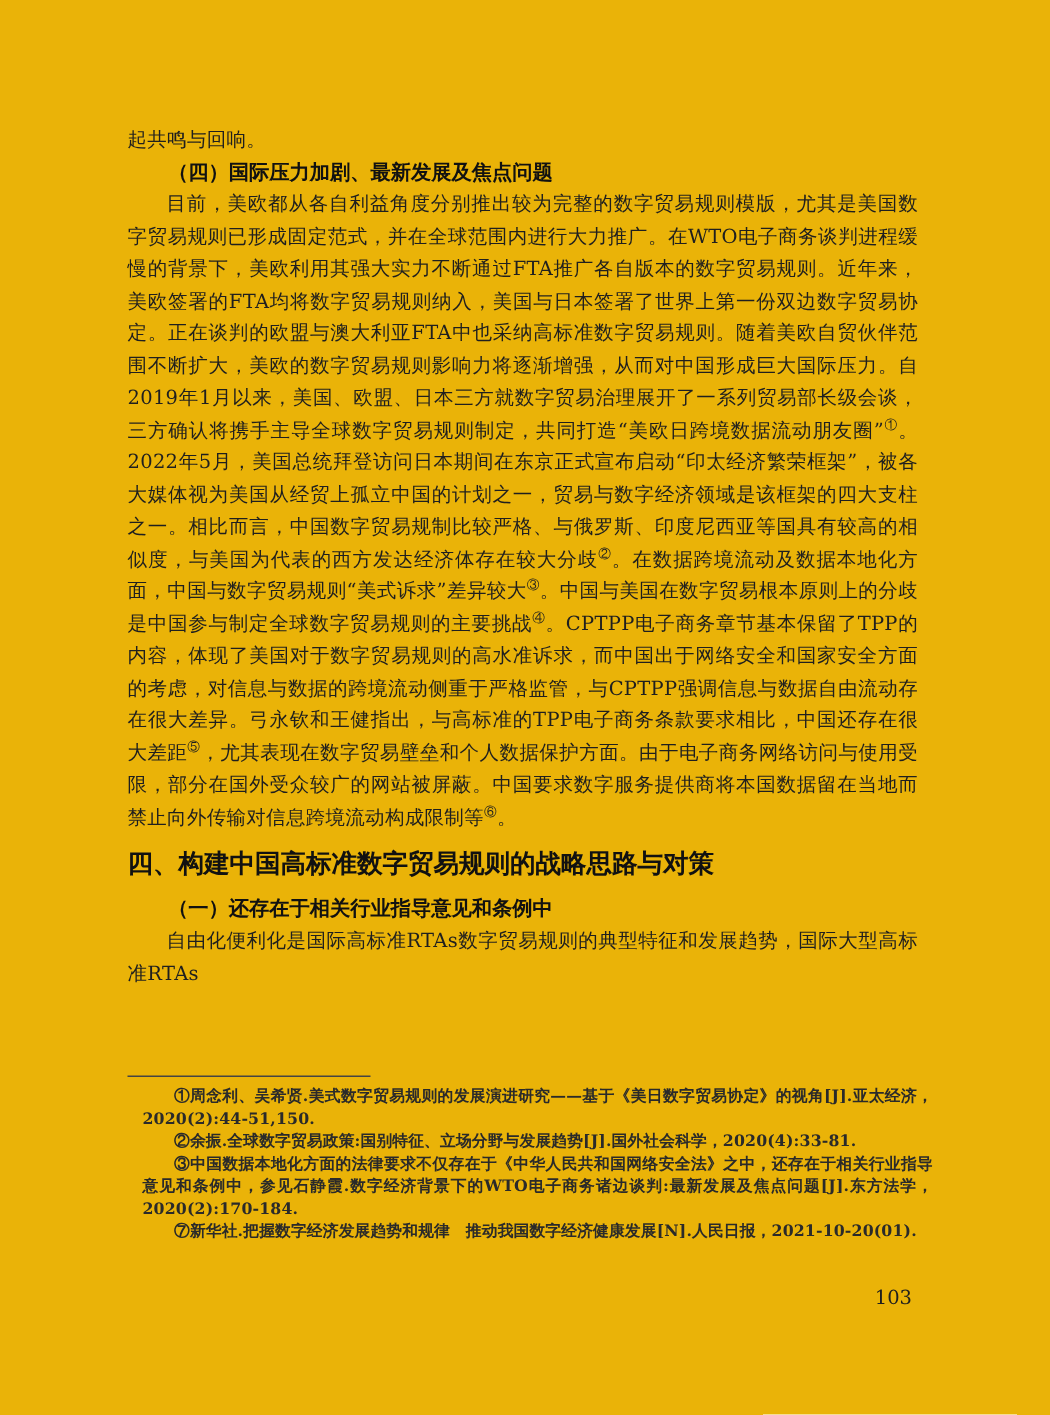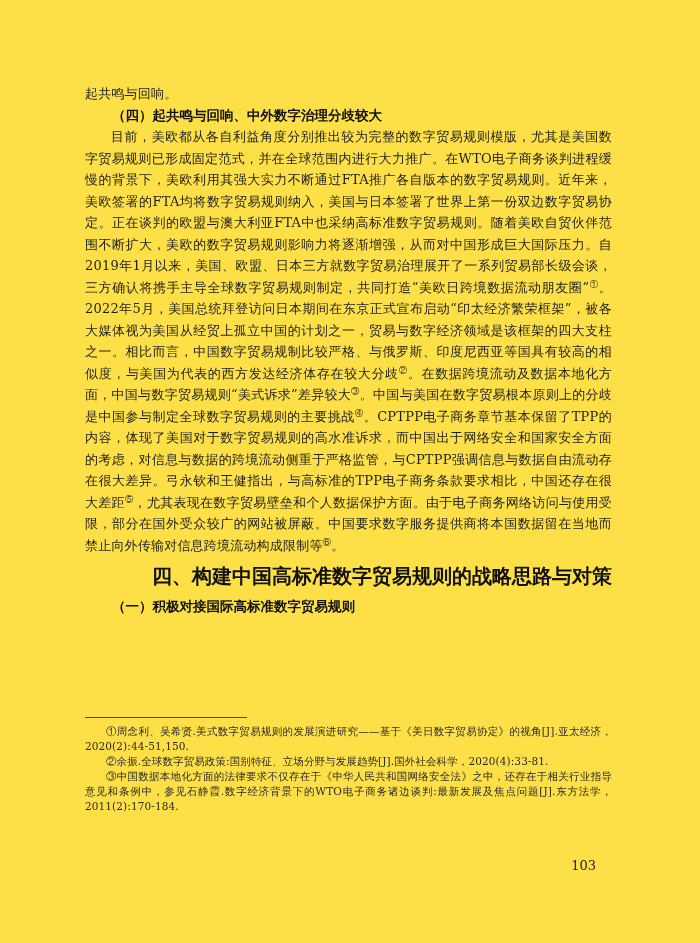--- a/index.html
+++ b/index.html
@@ -1,19 +1,19 @@
 <!DOCTYPE html>
 <html lang="zh"><head>
 <meta charset="utf-8">
 <style>
   html,body { margin:0; padding:0; background:#ffffff; }
   .page {
     position:relative;
     width:700px; height:943px;
-    background:#fde047;
+    background:#eab308;
     overflow:hidden;
     font-family:"DejaVu Serif","Liberation Serif",serif;
     color:#1f1f1f;
   }
   .body-text {
     position:absolute;
     left:85px; top:83px;
     width:527px;
   }
   .body-text p {
@@ -29,78 +29,81 @@
     margin:0;
     font-size:13.5px;
     line-height:21.5px;
     font-weight:bold;
     text-indent:2em;
     color:#111;
     font-family:"DejaVu Sans","Liberation Sans",sans-serif;
   }
   .body-text h2 {
     margin:10px 0 8px 0;
-    font-size:20px;
+    font-size:17px;
     line-height:21.5px;
     font-weight:bold;
-    text-align:right;
+    text-align:left;
     text-indent:0;
     color:#111;
     font-family:"DejaVu Sans","Liberation Sans",sans-serif;
   }
   sup { font-size:0.65em; line-height:0; vertical-align:super; }
   .footnote-rule {
     position:absolute;
     left:85px; top:717px;
     width:162px; height:0;
     border-top:1px solid #444;
   }
   .footnotes {
     position:absolute;
-    left:85px; top:724px;
+    left:95px; top:724px;
     width:527px;
+    font-weight:bold;
   }
   .footnotes p {
     margin:0;
     font-size:10.5px;
     line-height:15px;
     text-align:justify;
     text-indent:2em;
     letter-spacing:0.1px;
     color:#2a2a2a;
   }
   .page-number {
     position:absolute;
-    top:858px; right:104px;
+    top:858px; right:92px;
     font-size:13px;
     color:#1f1f1f;
   }
 </style>
 </head>
 <body>
 
 <div class="page">
 
   <div class="body-text">
     <p class="noindent">起共鸣与回响。</p>
 
-    <h3>（四）起共鸣与回响、中外数字治理分歧较大</h3>
+    <h3>（四）国际压力加剧、最新发展及焦点问题</h3>
 
     <p>目前，美欧都从各自利益角度分别推出较为完整的数字贸易规则模版，尤其是美国数字贸易规则已形成固定范式，并在全球范围内进行大力推广。在WTO电子商务谈判进程缓慢的背景下，美欧利用其强大实力不断通过FTA推广各自版本的数字贸易规则。近年来，美欧签署的FTA均将数字贸易规则纳入，美国与日本签署了世界上第一份双边数字贸易协定。正在谈判的欧盟与澳大利亚FTA中也采纳高标准数字贸易规则。随着美欧自贸伙伴范围不断扩大，美欧的数字贸易规则影响力将逐渐增强，从而对中国形成巨大国际压力。自2019年1月以来，美国、欧盟、日本三方就数字贸易治理展开了一系列贸易部长级会谈，三方确认将携手主导全球数字贸易规则制定，共同打造“美欧日跨境数据流动朋友圈”<sup>①</sup>。2022年5月，美国总统拜登访问日本期间在东京正式宣布启动“印太经济繁荣框架”，被各大媒体视为美国从经贸上孤立中国的计划之一，贸易与数字经济领域是该框架的四大支柱之一。相比而言，中国数字贸易规制比较严格、与俄罗斯、印度尼西亚等国具有较高的相似度，与美国为代表的西方发达经济体存在较大分歧<sup>②</sup>。在数据跨境流动及数据本地化方面，中国与数字贸易规则“美式诉求”差异较大<sup>③</sup>。中国与美国在数字贸易根本原则上的分歧是中国参与制定全球数字贸易规则的主要挑战<sup>④</sup>。CPTPP电子商务章节基本保留了TPP的内容，体现了美国对于数字贸易规则的高水准诉求，而中国出于网络安全和国家安全方面的考虑，对信息与数据的跨境流动侧重于严格监管，与CPTPP强调信息与数据自由流动存在很大差异。弓永钦和王健指出，与高标准的TPP电子商务条款要求相比，中国还存在很大差距<sup>⑤</sup>，尤其表现在数字贸易壁垒和个人数据保护方面。由于电子商务网络访问与使用受限，部分在国外受众较广的网站被屏蔽。中国要求数字服务提供商将本国数据留在当地而禁止向外传输对信息跨境流动构成限制等<sup>⑥</sup>。</p>
 
     <h2>四、构建中国高标准数字贸易规则的战略思路与对策</h2>
 
 
-    <h3>（一）积极对接国际高标准数字贸易规则</h3>
+    <h3>（一）还存在于相关行业指导意见和条例中</h3>
 
+    <p>自由化便利化是国际高标准RTAs数字贸易规则的典型特征和发展趋势，国际大型高标准RTAs</p>
   </div>
 
   <div class="footnote-rule"></div>
 
   <div class="footnotes">
     <p>①周念利、吴希贤.美式数字贸易规则的发展演进研究——基于《美日数字贸易协定》的视角[J].亚太经济，2020(2):44-51,150.</p>
     <p>②余振.全球数字贸易政策:国别特征、立场分野与发展趋势[J].国外社会科学，2020(4):33-81.</p>
-    <p>③中国数据本地化方面的法律要求不仅存在于《中华人民共和国网络安全法》之中，还存在于相关行业指导意见和条例中，参见石静霞.数字经济背景下的WTO电子商务诸边谈判:最新发展及焦点问题[J].东方法学，2011(2):170-184.</p>
+    <p>③中国数据本地化方面的法律要求不仅存在于《中华人民共和国网络安全法》之中，还存在于相关行业指导意见和条例中，参见石静霞.数字经济背景下的WTO电子商务诸边谈判:最新发展及焦点问题[J].东方法学，2020(2):170-184.</p>
+    <p>⑦新华社.把握数字经济发展趋势和规律　推动我国数字经济健康发展[N].人民日报，2021-10-20(01).</p>
   </div>
 
   <div class="page-number">103</div>
 
 </div>
 
 </body></html>

